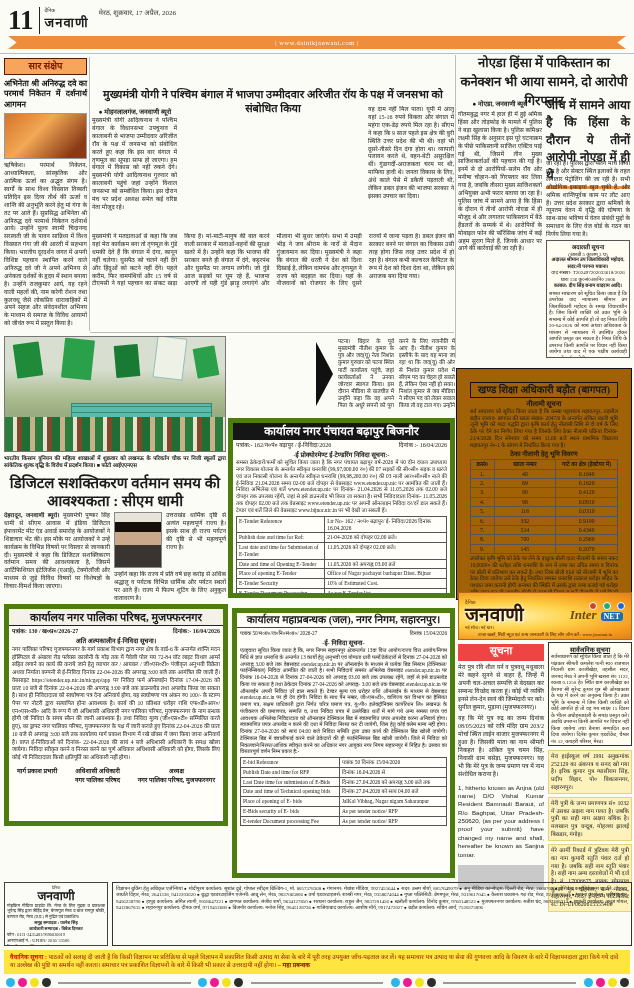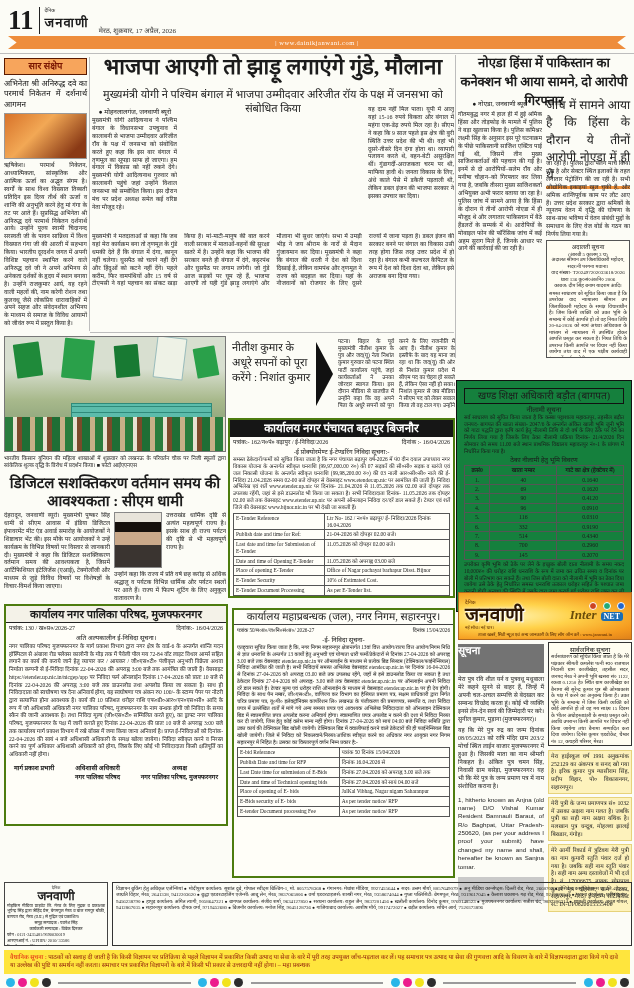--- a/index.html
+++ b/index.html
@@ -1,48 +1,48 @@
 <!DOCTYPE html>
 <html><head>
 <meta charset="utf-8">
 <style>
   *{box-sizing:border-box;margin:0;padding:0}
   body{margin:0;background:#d8d8d8;font-family:"Liberation Serif","DejaVu Serif",serif}
   .page{position:relative;width:634px;height:988px;background:#fcfcf6;color:#1b1b1b;overflow:hidden;margin:0 auto}
   .abs{position:absolute}
   .j{text-align:justify}
   .c{text-align:center}
-  .b{font-weight:normal}
+  .b{font-weight:bold}
   .t5{font-size:5px;line-height:1.3}
   .t55{font-size:5.5px;line-height:1.3}
   .t6{font-size:6px;line-height:1.32}
   .t7{font-size:7px;line-height:1.3}
   .sans{font-family:"Liberation Sans","DejaVu Sans",sans-serif}
   .vline{width:1px;background:#bdbdbd}
   .hline{height:1px;background:#bdbdbd}
   
   .pagenum{font-size:27px;font-weight:bold;border-right:1.5px solid #222;padding-right:5px;line-height:1}
   .ribbon{background:#ee8d3c;clip-path:polygon(0 0,100% 0,98.6% 50%,100% 100%,0 100%,1.4% 50%);display:flex;align-items:center;justify-content:center}
   .ribbon span{color:#fff;font-size:6.5px;letter-spacing:.5px}
   
   .saar-head{background:#f7a55c;border:1px solid #5a1a00;color:#7a1500;font-weight:bold;font-size:9.5px;text-align:center;line-height:15px;height:17px}
-  .tender-box{border:2px solid #4d7c0f;background:#fffef8}
+  .tender-box{border:5px solid #4d7c0f;background:#fffef8}
   .tender-title-dark{background:#161616;color:#fff;font-weight:bold;font-size:11.5px;text-align:center;line-height:17px;height:17px}
   .tender-title-light{border-bottom:1.5px solid #222;font-weight:bold;font-size:11px;text-align:center;line-height:16px;height:17px;background:#f4f2e8}
   .refrow{display:flex;justify-content:space-between;padding:1px 3px;font-size:6px}
   table{border-collapse:collapse;width:100%}
   .ttable td,.ttable th{border:1px solid #555;padding:1px 2px;font-size:5.4px;line-height:1.25;vertical-align:top;text-align:left}
   .stable td,.stable th{border:1px solid #555;padding:0 2px;font-size:5.8px;line-height:1.45;text-align:center}
   .signrow{display:flex;justify-content:space-between;padding:1px 8px;font-size:6.3px;font-weight:bold;text-align:center}
   .hl-bar{height:3px;background:#f0923d;margin-top:2px}
   .arrow-right{background:#111;clip-path:polygon(0 0,100% 50%,0 100%)}
   .cols2{column-count:2;column-gap:5px}
   .cols4{column-count:4;column-gap:7px}
   .notice-y{background:#fdf2bc;border:1px solid #e6d27a;padding:2px;margin-bottom:3px}
-  .redhead{background:#737373;color:#fff;font-weight:bold;font-size:10.5px;line-height:14px;height:29px}
+  .redhead{background:#ef4444;color:#fff;font-weight:bold;font-size:10.5px;text-align:center;line-height:14px;height:17px}
   .legalbar{background:#ffe53d;padding:3px 6px;font-size:6.2px;line-height:1.35;color:#8a1208}
   .dot{width:9px;height:9px;border-radius:50%;margin:0 1.5px}
   .dotline{flex:1;height:2px;background:#9a9a9a;align-self:center;margin:0 6px}
   .dc{background:#29b6e8}.dm{background:#ec1c8d}.dy{background:#f2e31c}.dk{background:#2d2d2d}
   
   .ph-main{background:linear-gradient(180deg,#a81d15 0%,#c23126 52%,#7d1410 100%)}
   .ph-main .fig{position:absolute;left:4%;right:4%;bottom:12px;height:58px;border-radius:8px 8px 0 0;
     background:repeating-linear-gradient(90deg,#f3e6d2 0 9px,#e8a84a 9px 13px,#fdfdf6 13px 23px,#d98f33 23px 27px,#e9e2d2 27px 36px)}
   .ph-main .flowers{position:absolute;left:0;right:0;bottom:0;height:12px;
     background:repeating-linear-gradient(90deg,#f5c515 0 6px,#e2572b 6px 12px,#efe8d8 12px 16px,#d8aa20 16px 22px)}
@@ -65,39 +65,38 @@
 <body>
 
 <div class="page">
 
   <div class="abs" style="left:8px;top:7px;display:flex;align-items:flex-start">
     <div class="pagenum">11</div>
     <div style="margin-left:5px">
       <div style="font-size:5px">दैनिक</div>
       <div style="font-size:13px;font-weight:900;letter-spacing:1px">जनवाणी</div>
     </div>
-    <div class="t7" style="margin:20px 0 0 10px;color:#333">मेरठ,   शुक्रवार,  17 अप्रैल,  2026</div>
+    <div class="t7" style="margin:2px 0 0 10px;color:#333">मेरठ,   शुक्रवार,  17 अप्रैल,  2026</div>
   </div>
   <div class="abs ribbon" style="left:8px;top:36px;width:618px;height:13px">
     <span>| www.dainikjanwani.com |</span>
   </div>
   <div class="abs hline" style="left:0;top:53px;width:634px"></div>
 
   <div class="abs vline" style="left:89px;top:57px;height:274px"></div>
   <div class="abs vline" style="left:455px;top:55px;height:303px"></div>
   <div class="abs hline" style="left:90px;top:332px;width:364px"></div>
 
   <div class="abs" style="left:4px;top:58px;width:83px">
     <div class="saar-head">सार संक्षेप</div>
     <div class="b j" style="font-size:8px;line-height:1.3;margin-top:4px;color:#111">अभिनेता श्री अनिरुद्ध दवे का परमार्थ निकेतन में दर्शनार्थ आगमन</div>
     <div class="ph-saar" style="width:83px;height:46px;margin-top:3px;border:1px solid #999"></div>
     <div class="j t6" style="margin-top:3px">ऋषिकेश। परमार्थ निकेतन, आध्यात्मिकता, सांस्कृतिक और आत्मिक ऊर्जा का अद्भुत संगम है। स्वर्गों के साथ विश्व विख्यात तिब्बती प्रतिदिन इस दिव्य तीर्थ की ऊर्जा व शान्ति की अनुभूति करने हेतु मां गंगा के तट पर आते हैं। सुप्रसिद्ध अभिनेता श्री अनिरुद्ध दवे परमार्थ निकेतन दर्शनार्थ आये। उन्होंने पूज्य स्वामी चिदानन्द सरस्वती जी के पावन सान्निध्य में विश्व विख्यात गंगा जी की आरती में सहभाग किया। भारतीय दूरदर्शन जगत में अपनी विशिष्ट पहचान स्थापित करने वाले अनिरुद्ध दवे जी ने अपने अभिनय से अनेकता दर्शकों के हृदय में स्थान बनाया है। उन्होंने राजकुमार आर्य, यह रहने वाली महलों की, नाम करेगी रोशन तथा कुलवधू जैसे लोकप्रिय धारावाहिकों में अपने सहज और संवेदनशील अभिनय के माध्यम से समाज के विविध आयामों को जीवंत रूप में प्रस्तुत किया है।</div>
   </div>
 
-  <div class="abs c" style="left:92px;top:54px;width:362px;font-size:22px;font-weight:900;line-height:1.15">भाजपा आएगी तो झाड़ू लगाएंगे गुंडे, मौलाना</div>
   <div class="abs c b" style="left:92px;top:88px;width:362px;font-size:11px;line-height:1.25">मुख्यमंत्री योगी ने पश्चिम बंगाल में भाजपा उम्मीदवार अरिजीत रॉय के पक्ष में जनसभा को संबोधित किया</div>
   <div class="abs c b" style="left:92px;top:107px;width:86px;font-size:6.5px">● मोहनलालगंज, जनवाणी ब्यूरो</div>
   <div class="abs j t6" style="left:92px;top:117px;width:85px;height:112px;overflow:hidden">मुख्यमंत्री योगी आदित्यनाथ ने पश्चिम बंगाल के विधानसभा उपचुनाव में कालाबनी से भाजपा उम्मीदवार अरिजीत रॉय के पक्ष में जनसभा को संबोधित करते हुए कहा कि इस बार बंगाल में तृणमूल का सूपड़ा साफ हो जाएगा। हम बंगाल में विकास को नहीं रुकने देंगे। मुख्यमंत्री योगी आदित्यनाथ गुरुवार को कालाबनी पहुंचे जहां उन्होंने विशाल जनसभा को सम्बोधित किया। इस दौरान मंच पर प्रदेश अध्यक्ष समेत कई वरिष्ठ नेता मौजूद रहे।</div>
   <div class="abs j t6" style="left:368px;top:106px;width:86px;height:123px;overflow:hidden">यह दाम नहीं मिल पाता। यूपी में आलू यहां 15-16 रुपये बिकता और बंगाल में महंगा एक-डेढ़ रुपये मिल रहा है। सीएम ने कहा कि 9 साल पहले इस क्षेत्र की बुरी स्थिति उत्तर प्रदेश की भी थी। वहां भी दूसरे-तीसरे दिन दंगा होता था। व्यापारी पलायन करते थे, बहन-बेटी असुरक्षित थीं। गुंडागर्दी-अराजकता चरम पर थी, माफिया हावी थे। जनता विकास के लिए, अंधे काले पैसे में डकैती पड़ताली थी, लेकिन डबल इंजन की भाजपा सरकार ने इसका उपचार कर दिया।</div>
   <div class="abs j t6 cols4" style="left:92px;top:233px;width:362px;height:97px;overflow:hidden">मुख्यमंत्री ने मतदाताओं से कहा कि जब यहां मेरा कार्यक्रम बना तो तृणमूल के गुंडे धमकी देते हैं कि बंगाल में दंगा, कानून नहीं चलेगा। घुसपैठ को चलने नहीं देंगे और हिंदुओं को कटने नहीं देंगे। पहले करीम, फिर वामपंथियों और 15 वर्ष से टीएमसी ने यहां पहचान का संकट खड़ा किया है। मां-माटी-मानुष की बात करने वाली सरकार में माताओं-बहनों की सुरक्षा खतरे में है। उन्होंने कहा कि भाजपा की सरकार बनते ही बंगाल में दंगे, कट्टरपंथ और घुसपैठ पर लगाम लगेगी। जो गुंडे आज सड़कों पर घूम रहे हैं, भाजपा आएगी तो यही गुंडे झाड़ू लगाएंगे और मौलाना भी सुधर जाएंगे। सभा में उमड़ी भीड़ ने जय श्रीराम के नारों से मैदान गुंजायमान कर दिया। मुख्यमंत्री ने कहा कि बंगाल की धरती ने देश को दिशा दिखाई है, लेकिन वामपंथ और तृणमूल ने राज्य को बदहाल कर दिया। यहां के नौजवानों को रोजगार के लिए दूसरे राज्यों में जाना पड़ता है। डबल इंजन की सरकार बनने पर बंगाल का विकास उसी तरह होगा जिस तरह उत्तर प्रदेश में हो रहा है। बंगाल कभी कल्चरल कैपिटल के रूप में देश को दिशा देता था, लेकिन इसे अराजक बना दिया गया।</div>
 
   <div class="abs c" style="left:458px;top:54px;width:172px;font-size:13px;font-weight:900;line-height:1.45">नोएडा हिंसा में पाकिस्तान का कनेक्शन भी आया सामने,  दो आरोपी गिरफ्तार</div>
   <div class="abs c b" style="left:458px;top:99px;width:84px;font-size:6.5px">● नोएडा, जनवाणी ब्यूरो</div>
   <div class="abs" style="left:546px;top:97px;width:84px">
     <div class="b j" style="font-size:12px;line-height:1.45">जांच में सामने आया है कि हिंसा के दौरान ये तीनों आरोपी नोएडा में ही थे</div>
@@ -109,21 +108,21 @@
   <div class="abs" style="left:546px;top:240px;width:84px;height:118px;border:1px solid #555;padding:2px;background:#fffdf2;overflow:hidden">
     <div class="c b" style="font-size:6px">अदालती सूचना</div>
     <div class="c" style="font-size:5px">(आरबी 5 कालम 3 च)</div>
     <div class="c t5 b">अदालत श्रीमान उप जिलाधिकारी महोदय, सदर/नी परगना मवाना।</div>
     <div class="c t5">वाद संख्या- T202497202033618/2026</div>
     <div class="c t5">धारा 136 कु०सं०अ०नि० 2006</div>
     <div class="c t5 b">काबज: दीप सिंह बनाम यादराम आदि।</div>
     <div class="j t5" style="margin-top:1px">समस्त साधारण को सूचित किया जाता है कि उपरोक्त वाद न्यायालय श्रीमान उप जिलाधिकारी महोदय के समक्ष विचाराधीन है। जिस किसी व्यक्ति को उक्त भूमि के सम्बन्ध में कोई आपत्ति हो तो वह नियत तिथि 20-04-2026 को स्वयं अथवा अधिवक्ता के माध्यम से न्यायालय में उपस्थित होकर आपत्ति प्रस्तुत कर सकता है। नियत तिथि के उपरान्त किसी आपत्ति पर विचार नहीं किया जायेगा तथा वाद में एक पक्षीय कार्यवाही अमल में लाई जायेगी।</div>
   </div>
 
-  <div class="abs" style="left:456px;top:380px;width:176px;height:232px;border:1.5px solid #111;background:#15803d;padding:7px;overflow:hidden">
+  <div class="abs" style="left:456px;top:368px;width:176px;height:232px;border:1.5px solid #111;background:#a16207;padding:13px;overflow:hidden">
     <div class="c b" style="border:1px solid #111;font-size:10px;line-height:14px">खण्ड शिक्षा अधिकारी बड़ौत (बागपत)</div>
     <div class="c b" style="font-size:7px;margin-top:1px">नीलामी सूचना</div>
     <div class="j" style="font-size:5.3px;line-height:1.27">सर्व साधारण को सूचित किया जाता है कि कस्बा पट्टाशाला महावतपुर, तहसील बड़ौत जनपद- बागपत की खाता संख्या- 2047/6 के अन्तर्गत अंकित खाली भूमि जूनी भूमि को गाटा पद्धति द्वारा कृषि कार्य हेतु नीलामी तिथि से दो वर्ष के लिए ठेके पर देने का निर्णय लिया गया है जिसके लिए ठेका नीलामी प्रक्रिया दिनांक- 21/4/2026 दिन सोमवार को समय 11.00 बजे स्थान प्राथमिक विद्यालय महावतपुर नं०-1 के प्रांगण में निर्धारित किया गया है।</div>
     <div class="c b" style="font-size:6.5px;margin:1px 0">ठेका नीलामी हेतु भूमि विवरण</div>
     <table class="stable">
       <tbody>
           <tr>
         <th style="width:16%">क्रसं0</th>
         <th style="width:42%">खाता नम्बर</th>
         <th style="width:42%">गाटे का क्षेत्र (हेक्टेयर में)</th>
@@ -184,21 +183,20 @@
     <div class="flag" style="left:10px;top:6px;width:26px;height:34px;background:#1f8a3a;transform:rotate(-8deg)"></div>
     <div class="flag" style="left:58px;top:2px;width:30px;height:40px;background:#2aa04a;transform:rotate(6deg)"></div>
     <div class="flag" style="left:110px;top:8px;width:24px;height:32px;background:#187a33;transform:rotate(-5deg)"></div>
     <div class="flag" style="left:150px;top:0;width:30px;height:42px;background:#eef2e6;border:1px solid #9bb;transform:rotate(7deg)"></div>
     <div class="flag" style="left:190px;top:10px;width:22px;height:30px;background:#2aa04a;transform:rotate(-10deg)"></div>
     <div class="banner"></div>
     <div class="crowd"></div>
   </div>
   <div class="abs j b" style="left:4px;top:455px;width:222px;font-size:5.5px;line-height:1.3;color:#222">भारतीय किसान यूनियन की महिला शाखाओं में शुक्रवार को लखनऊ के परिवर्तन चौक पर निजी स्कूलों द्वारा सांकेतिक शुल्क वृद्धि के विरोध में प्रदर्शन किया। ■ फोटो आईएएनएस</div>
 
-  <div class="abs b" style="left:232px;top:340px;width:82px;font-size:11px;line-height:1.35">नीतीश कुमार के अधूरे सपनों को पूरा करेंगे : निशांत कुमार</div>
   <div class="abs arrow-right" style="left:316px;top:342px;width:17px;height:64px"></div>
   <div class="abs j t55 cols2" style="left:338px;top:338px;width:117px;height:76px;overflow:hidden">पटना। बिहार के पूर्व मुख्यमंत्री नीतीश कुमार के पुत्र और जद(यू) नेता निशांत कुमार गुरुवार को पटना स्थित पार्टी कार्यालय पहुंचे, जहां कार्यकर्ताओं ने उनका जोरदार स्वागत किया। इस दौरान मीडिया से बातचीत में उन्होंने कहा कि वह अपने पिता के अधूरे सपनों को पूरा करने के लिए राजनीति में आए हैं। नीतीश कुमार के इस्तीफे के बाद यह माना जा रहा था कि जद(यू) की ओर से निशांत कुमार प्रदेश में सीएम पद का चेहरा हो सकते हैं, लेकिन ऐसा नहीं हो सका। निशांत कुमार से जब मीडिया ने सीएम पद को लेकर सवाल किया तो वह टाल गए। उन्होंने कहा कि अभी लक्ष्य बिहार को आगे बढ़ाना है और पार्टी को जमीनी स्तर पर मजबूती देना है। जद(यू) नेता ने बिहार के नए मुख्यमंत्री सम्राट चौधरी को शुभकामनाएं दीं।</div>
 
   <div class="abs tender-box" style="left:228px;top:418px;width:227px;height:180px;overflow:hidden">
     <div class="tender-title-dark">कार्यालय नगर पंचायत बढ़ापुर बिजनौर</div>
     <div class="refrow">
       <span>पत्रांक:- 162/न०पं० बढ़ापुर / ई-निविदा/2026</span>
       <span>दिनांक :- 16/04/2026</span>
     </div>
     <div class="c b" style="font-size:6.5px">-ई प्रोक्योरमेण्ट ई-टेण्डरिंग निविदा सूचना:-</div>

